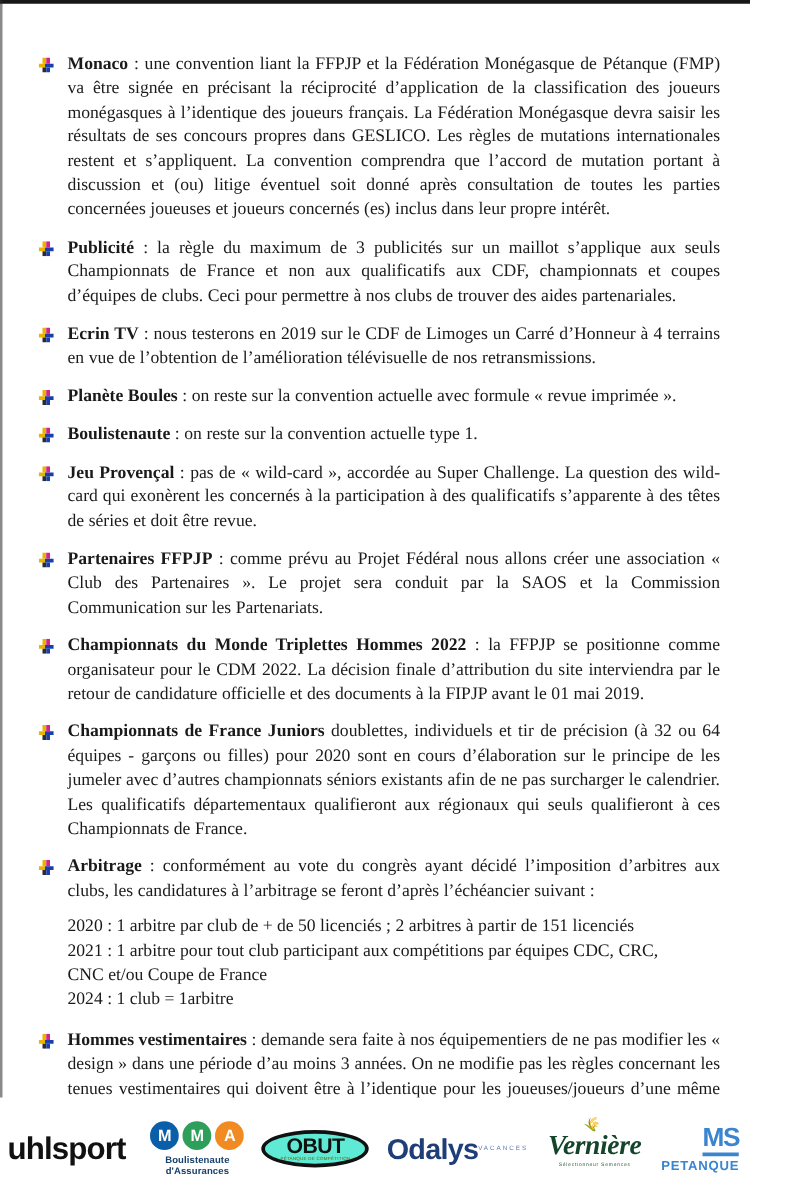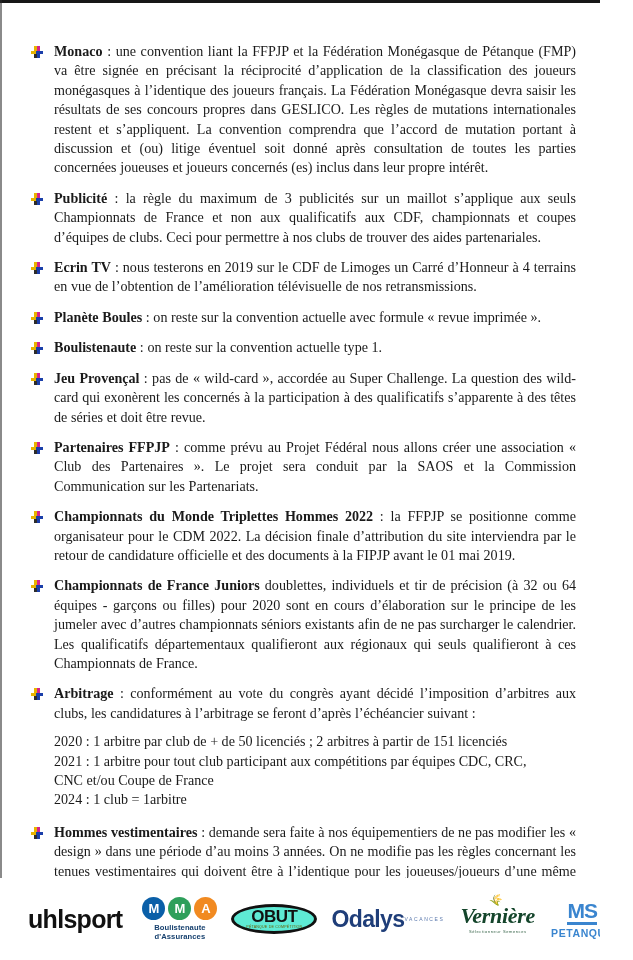--- a/index.html
+++ b/index.html
@@ -85,21 +85,21 @@
   .footer {
     position: absolute;
     left: 0;
     bottom: 0;
     width: 633px;
     height: 82px;
     background: #ffffff;
     display: flex;
     align-items: center;
     justify-content: flex-start;
-    padding-left: 28px;
+    padding-left: 6px;
     box-sizing: border-box;
   }
   .logo {
     display: flex;
     align-items: center;
     justify-content: center;
     flex: 0 0 auto;
   }
   .logo-uhlsport {
     font-family: "Liberation Sans", "DejaVu Sans", sans-serif;
@@ -221,21 +221,21 @@
     left: 30px;
     font-size: 11px;
     color: #7d8f72;
     transform: rotate(-28deg);
     line-height: 1;
   }
   
   .logo-ms {
     display: flex;
     flex-direction: column;
-    align-items: center;
+    align-items: flex-end;
   }
   .ms-word {
     font-family: "Liberation Sans", "DejaVu Sans", sans-serif;
     font-weight: bold;
     font-size: 21px;
     color: #3a85cf;
     line-height: 1;
     letter-spacing: -1px;
     border-bottom: 3px solid #3a85cf;
     padding-bottom: 1px;

